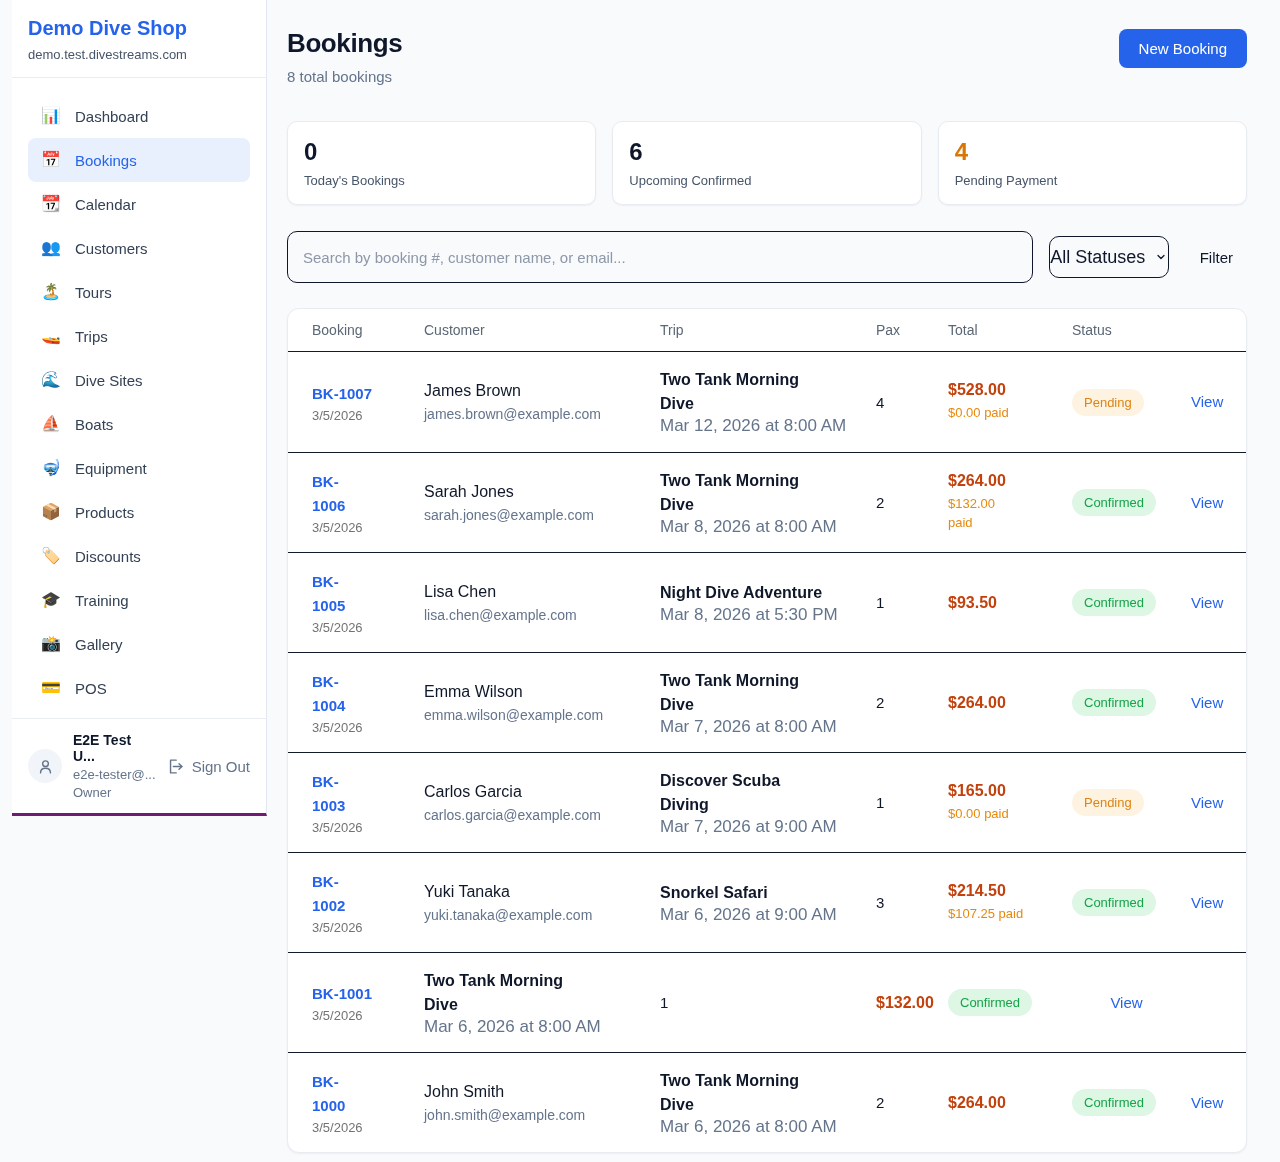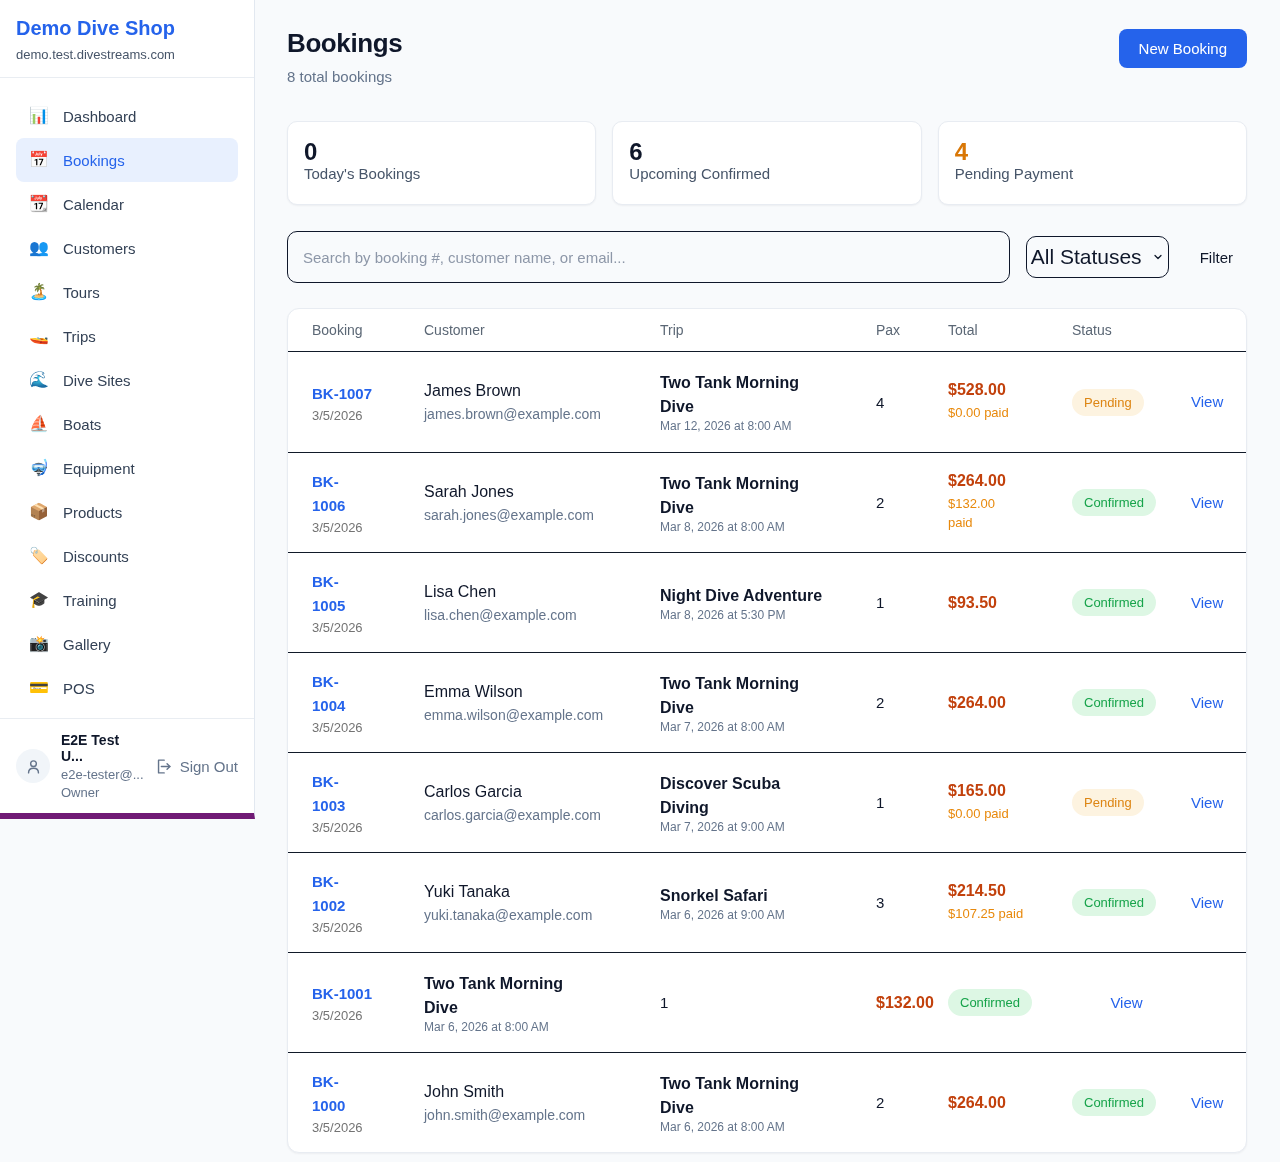--- a/index.html
+++ b/index.html
@@ -7,25 +7,25 @@
   body {
     font-family: "Liberation Sans", sans-serif;
     background: #f8fafc;
     color: #0f172a;
     position: relative;
     overflow: hidden;
   }
 
   
   .sidebar {
-    position: absolute; left: 0; top: 0;
+    position: absolute; left: 12px; top: 0;
     width: 255px;
     background: #ffffff;
     border-right: 1px solid #e2e8f0;
-    border-bottom: 6px solid #701a75;
+    border-bottom: 3px solid #701a75;
   }
   .brand { padding: 17px 16px 15px; border-bottom: 1px solid #e9edf2; }
   .brand-name { color: #2563eb; font-size: 20px; font-weight: bold; }
   .brand-domain { color: #475569; font-size: 13px; margin-top: 7px; }
   .nav { padding: 16px 16px 8px; }
   .nav-item {
     display: flex; align-items: center; gap: 13px;
     height: 44px; padding: 0 12px; border-radius: 8px;
     color: #334155; font-size: 15px; cursor: pointer;
   }
@@ -63,34 +63,34 @@
     margin-top: 1px; cursor: pointer;
   }
 
   .stats { display: flex; gap: 16px; margin-top: 36px; }
   .stat-card {
     flex: 1; background: #ffffff; border: 1px solid #e8ecf2; border-radius: 10px;
     padding: 17px 16px 15px; box-shadow: 0 1px 2px rgba(15,23,42,.05);
     height: 84px;
   }
   .stat-value { font-size: 24px; font-weight: bold; line-height: 1.1; }
-  .stat-label { font-size: 15px; color: #475569; }
+  .stat-label { font-size: 13px; color: #475569; margin-top: 8px; }
 
   .controls { display: flex; align-items: center; margin-top: 26px; }
   .search-input {
     flex: 1; height: 52px; border: 1px solid #0f172a; border-radius: 10px;
     padding: 0 15px; font-size: 15px; color: #0f172a; background: transparent;
     font-family: "Liberation Sans", sans-serif; outline: none;
   }
   .search-input::placeholder { color: #8d97a8; }
   .status-select {
-    margin-left: 16px; width: 143px; height: 42px;
+    margin-left: 16px; width: 120px; height: 42px;
     border: 1px solid #0f172a; border-radius: 10px;
     display: flex; align-items: center; justify-content: center; gap: 10px;
-    font-size: 21px; color: #0f172a; cursor: pointer; background: transparent;
+    font-size: 18px; color: #0f172a; cursor: pointer; background: transparent;
     flex: none;
   }
   .filter-label { font-size: 15px; color: #0f172a; margin: 0 14px 0 31px; flex: none; }
 
   
   .table-card {
     margin-top: 25px; background: #ffffff;
     border: 1px solid #e8ecf2; border-radius: 12px;
     box-shadow: 0 1px 2px rgba(15,23,42,.05);
     overflow: hidden;
@@ -111,21 +111,21 @@
   .cell { min-width: 0; padding-right: 10px; }
   .booking-num {
     color: #2563eb; font-weight: bold; font-size: 15px;
     white-space: pre-line; line-height: 1.6; text-decoration: none;
     display: inline-block; cursor: pointer;
   }
   .booking-date { color: #737373; font-size: 13px; margin-top: 2px; }
   .cust-name { font-size: 16px; color: #0f172a; }
   .cust-email { font-size: 14px; color: #64748b; margin-top: 6px; }
   .trip-name { font-size: 16px; font-weight: 600; color: #0f172a; white-space: pre-line; line-height: 1.5; }
-  .trip-date { font-size: 12px; color: #64748b; }
+  .trip-date { font-size: 17px; color: #64748b; }
   .pax { font-size: 15px; color: #0f172a; }
   .total { font-size: 16px; font-weight: bold; color: #c2410c; }
   .paid { font-size: 13px; color: #e8890c; margin-top: 5px; white-space: pre-line; line-height: 1.45; }
   .badge {
     display: inline-block; padding: 6px 12px; border-radius: 999px;
     font-size: 13px; font-weight: 500;
   }
   .badge-pending { background: #fdf3e0; color: #dd8513; }
   .badge-confirmed { background: #ddf7e4; color: #16a34a; }
   .view-cell { text-align: center; }

